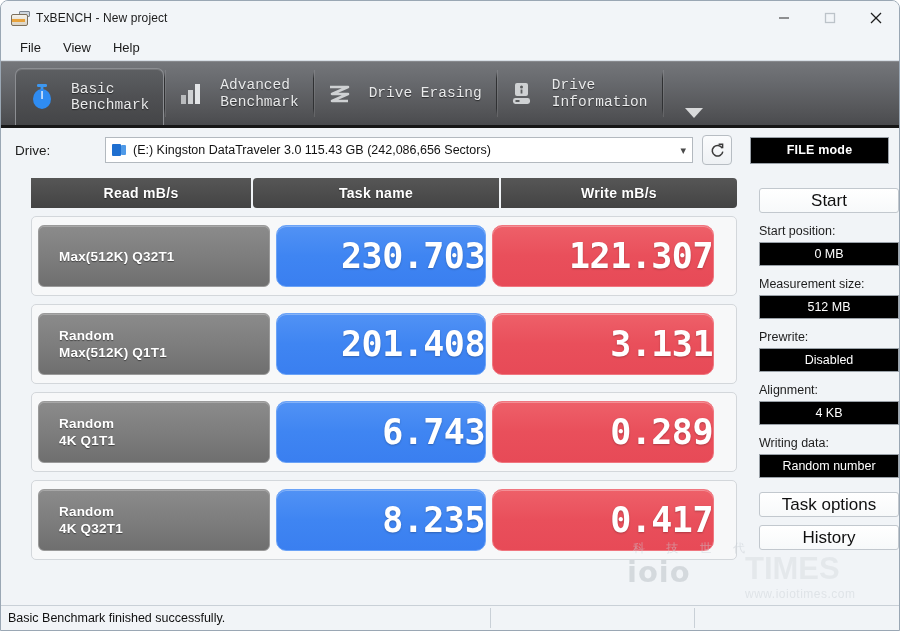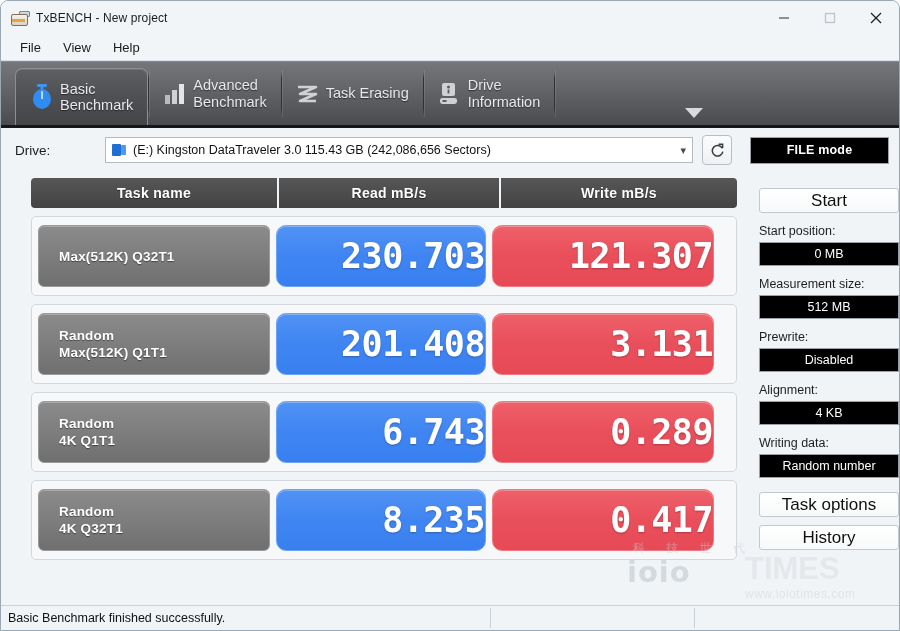--- a/index.html
+++ b/index.html
@@ -112,25 +112,26 @@
     display: flex;
     align-items: stretch;
     flex: 0 0 auto;
     position: relative;
     padding-left: 14px;
     box-sizing: border-box;
   }
   .tab {
     display: flex;
     align-items: center;
-    gap: 4px;
+    gap: 15px;
     padding: 0 14px 0 12px;
     position: relative;
     color: #e8e9ea;
     box-sizing: border-box;
+    font-family: Liberation Mono, monospace;
   }
   .tab.active {
     background: linear-gradient(180deg, #5d5f62 0%, #4f5053 50%, #444547 100%);
     border: 1px solid #8c8e92;
     border-bottom: none;
     border-radius: 7px 7px 0 0;
     margin-top: 6px;
     box-shadow: inset 0 1px 0 rgba(255,255,255,0.14);
   }
   .tab-sep {
@@ -521,21 +522,21 @@
     </div>
 
     <div class="tab-sep hi"></div>
 
     <div class="tab">
       <span class="tab-icon">
         <svg width="28" height="30" viewBox="0 0 28 30">
           <path d="M4 8 L22 8 L6 15 L22 15 L6 22 L22 22" fill="none" stroke="#cfd1d3" stroke-width="2.6" stroke-linejoin="round"></path>
         </svg>
       </span>
-      <span class="tab-label">Task Erasing</span>
+      <span class="tab-label">Drive Erasing</span>
     </div>
 
     <div class="tab-sep hi"></div>
 
     <div class="tab">
       <span class="tab-icon">
         <svg width="28" height="30" viewBox="0 0 28 30">
           <rect x="6" y="4" width="13" height="13" rx="2" fill="#cfd1d3"></rect>
           <circle cx="12.5" cy="8" r="1.5" fill="#5a5c5e"></circle>
           <rect x="11.6" y="10.5" width="1.8" height="4" fill="#5a5c5e"></rect>
@@ -568,22 +569,22 @@
         <path d="M9.6 2.2 L13.6 2.2 L13.6 6.2" fill="none" stroke="#3a3a3a" stroke-width="1.5"></path>
       </svg>
     </div>
     <div class="filemode">FILE mode</div>
   </div>
 
   <div class="body-area">
 
     <div class="results">
       <div class="res-header">
+        <div class="hcell c2">Read mB/s</div>
         <div class="hcell c1">Task name</div>
-        <div class="hcell c2">Read mB/s</div>
         <div class="hcell c3">Write mB/s</div>
       </div>
 
       <div class="res-row">
         <div class="task-box">
           <span class="task-line">Max(512K) Q32T1</span>
         </div>
         <div class="val-box read">
           <span class="val-text">230.703</span>
         </div>

